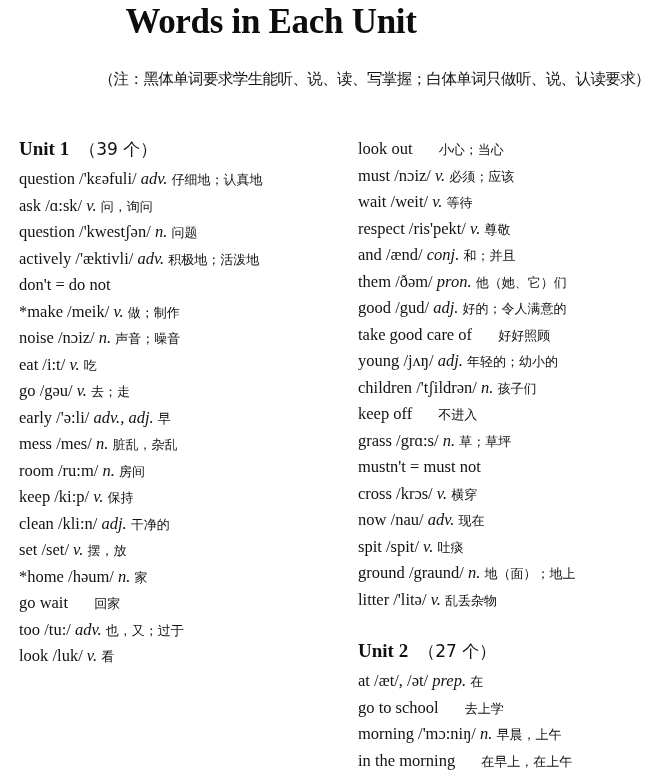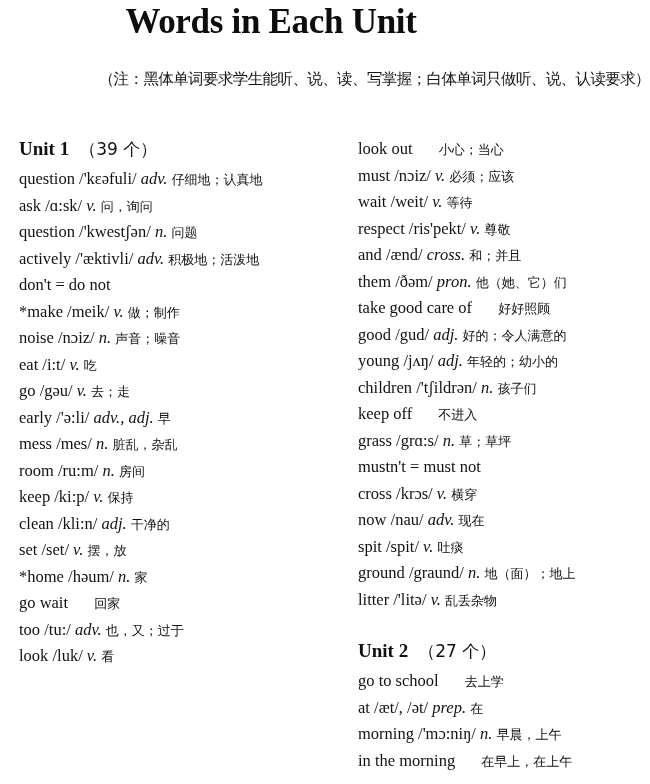--- a/index.html
+++ b/index.html
@@ -59,33 +59,33 @@
     <div class="line"><span>*</span><span class="w">home</span> <span>/həum/</span> <span class="pos">n.</span> <span class="zh">家</span></div>
     <div class="line"><span class="w">go wait</span> <span class="zh phr-zh">回家</span></div>
     <div class="line"><span>too</span> <span>/tu:/</span> <span class="pos">adv.</span> <span class="zh">也，又；过于</span></div>
     <div class="line"><span class="w">look</span> <span>/luk/</span> <span class="pos">v.</span> <span class="zh">看</span></div>
   </div>
 <div class="col right" id="col-right">
     <div class="line"><span class="w">look out</span> <span class="zh phr-zh">小心；当心</span></div>
     <div class="line"><span class="w">must</span> <span>/nɔiz/</span> <span class="pos">v.</span> <span class="zh">必须；应该</span></div>
     <div class="line"><span class="w">wait</span> <span>/weit/</span> <span class="pos">v.</span> <span class="zh">等待</span></div>
     <div class="line"><span>respect</span> <span>/ris'pekt/</span> <span class="pos">v.</span> <span class="zh">尊敬</span></div>
-    <div class="line"><span>and</span> <span>/ænd/</span> <span class="pos">cross.</span> <span class="zh">和；并且</span></div>
+    <div class="line"><span>and</span> <span>/ænd/</span> <span class="pos">conj.</span> <span class="zh">和；并且</span></div>
     <div class="line"><span>them</span> <span>/ðəm/</span> <span class="pos">pron.</span> <span class="zh">他（她、它）们</span></div>
+    <div class="line"><span class="w">good</span> <span>/gud/</span> <span class="pos">adj.</span> <span class="zh">好的；令人满意的</span></div>
     <div class="line"><span>take good care of</span> <span class="zh phr-zh">好好照顾</span></div>
-    <div class="line"><span class="w">good</span> <span>/gud/</span> <span class="pos">adj.</span> <span class="zh">好的；令人满意的</span></div>
     <div class="line"><span>young</span> <span>/jʌŋ/</span> <span class="pos">adj.</span> <span class="zh">年轻的；幼小的</span></div>
     <div class="line"><span>children</span> <span>/'tʃildrən/</span> <span class="pos">n.</span> <span class="zh">孩子们</span></div>
     <div class="line"><span>keep off</span> <span class="zh phr-zh">不进入</span></div>
     <div class="line"><span>grass</span> <span>/grɑ:s/</span> <span class="pos">n.</span> <span class="zh">草；草坪</span></div>
     <div class="line"><span>mustn't = must not</span></div>
     <div class="line"><span>cross</span> <span>/krɔs/</span> <span class="pos">v.</span> <span class="zh">横穿</span></div>
     <div class="line"><span>now</span> <span>/nau/</span> <span class="pos">adv.</span> <span class="zh">现在</span></div>
     <div class="line"><span>spit</span> <span>/spit/</span> <span class="pos">v.</span> <span class="zh">吐痰</span></div>
     <div class="line"><span>ground</span> <span>/graund/</span> <span class="pos">n.</span> <span class="zh">地（面）；地上</span></div>
     <div class="line"><span>litter</span> <span>/'litə/</span> <span class="pos">v.</span> <span class="zh">乱丢杂物</span></div>
     <div class="gap"></div>
     <div class="line unit-head"><span class="u">Unit 2</span><span class="cnt zh">（27 个）</span></div>
+    <div class="line"><span class="w">at</span> <span>/æt/, /ət/</span> <span class="pos">prep.</span> <span class="zh">在</span></div>
     <div class="line"><span class="w">go to school</span> <span class="zh phr-zh">去上学</span></div>
-    <div class="line"><span class="w">at</span> <span>/æt/, /ət/</span> <span class="pos">prep.</span> <span class="zh">在</span></div>
     <div class="line"><span class="w">morning</span> <span>/'mɔ:niŋ/</span> <span class="pos">n.</span> <span class="zh">早晨，上午</span></div>
     <div class="line"><span class="w">in the morning</span> <span class="zh phr-zh">在早上，在上午</span></div>
   </div>
 
 </body></html>

